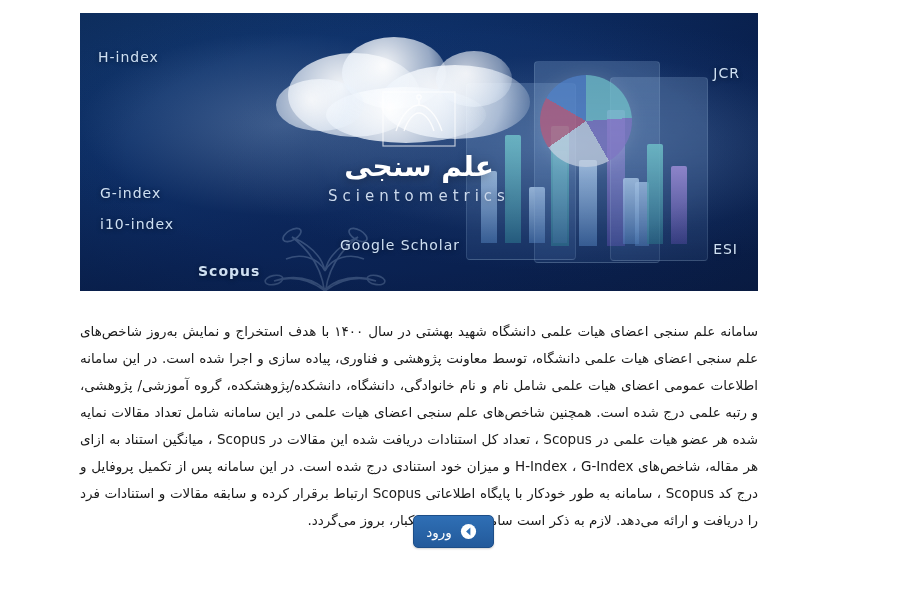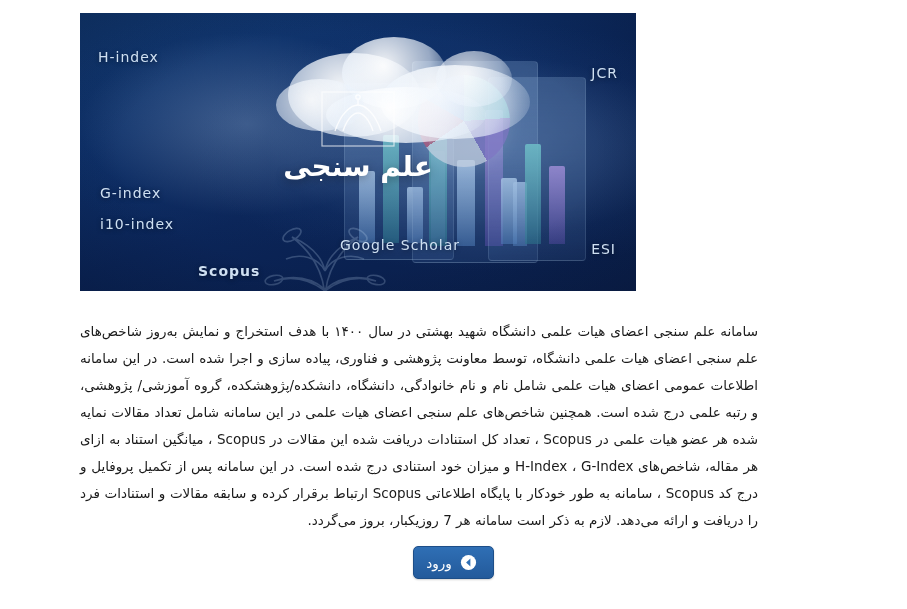--- a/index.html
+++ b/index.html
@@ -19,21 +19,21 @@
     width: 907px;
     height: 609px;
     background: #ffffff;
   }
 
   
   .banner {
     position: absolute;
     left: 80px;
     top: 13px;
-    width: 556px;
+    width: 678px;
     height: 278px;
     overflow: hidden;
     background: #15803d;
   }
 
   .banner-bg {
     position: absolute;
     inset: 0;
     background:
       radial-gradient(ellipse 70% 60% at 72% 48%, rgba(120,160,210,0.42) 0%, rgba(40,80,140,0.12) 55%, rgba(10,40,90,0) 75%),
@@ -181,21 +181,21 @@
     line-height: 2.0;
     text-align: justify;
     direction: rtl;
   }
 
   
   .btn-row {
     position: absolute;
     left: 0;
     right: 0;
-    top: 546px;
+    top: 515px;
     text-align: center;
   }
   .btn-login {
     display: inline-flex;
     align-items: center;
     gap: 8px;
     direction: rtl;
     background: linear-gradient(180deg, #2f6fb5 0%, #235a9b 100%);
     color: #ffffff;
     border: 1px solid #1d4e88;
@@ -284,20 +284,21 @@
           <rect x="3" y="3" width="72" height="54" fill="none" stroke="#ffffff" stroke-width="1.2" opacity="0.75"></rect>
           <g fill="none" stroke="#ffffff" stroke-width="1.3" opacity="0.9">
             <path d="M16 42 C22 24 32 16 39 16 C46 16 56 24 62 42"></path>
             <path d="M24 42 C28 30 34 24 39 24 C44 24 50 30 54 42"></path>
             <path d="M39 16 L39 10"></path>
             <circle cx="39" cy="8" r="2.2"></circle>
           </g>
         </svg>
       </div>
       <div class="banner-title">علم سنجی</div>
+      <div class="banner-subtitle">Scientometrics</div>
     </div>
   </div>
 
   <div class="content">سامانه علم سنجی اعضای هیات علمی دانشگاه شهید بهشتی در سال ۱۴۰۰ با هدف استخراج و نمایش به‌روز شاخص‌های علم سنجی اعضای هیات علمی دانشگاه، توسط معاونت پژوهشی و فناوری، پیاده سازی و اجرا شده است. در این سامانه اطلاعات عمومی اعضای هیات علمی شامل نام و نام خانوادگی، دانشگاه، دانشکده/پژوهشکده، گروه آموزشی/ پژوهشی، و رتبه علمی درج شده است. همچنین شاخص‌های علم سنجی اعضای هیات علمی در این سامانه شامل تعداد مقالات نمایه شده هر عضو هیات علمی در Scopus ، تعداد کل استنادات دریافت شده این مقالات در Scopus ، میانگین استناد به ازای هر مقاله، شاخص‌های H-Index ، G-Index و میزان خود استنادی درج شده است. در این سامانه پس از تکمیل پروفایل و درج کد Scopus ، سامانه به طور خودکار با پایگاه اطلاعاتی Scopus ارتباط برقرار کرده و سابقه مقالات و استنادات فرد را دریافت و ارائه می‌دهد. لازم به ذکر است سامانه هر 7 روزیکبار، بروز می‌گردد.</div>
 
   <div class="btn-row">
     <button class="btn-login">
       <span class="arrow-icon">
         <svg width="17" height="17" viewBox="0 0 17 17" xmlns="http://www.w3.org/2000/svg">
           <circle cx="8.5" cy="8.5" r="7.6" fill="#ffffff"></circle>

